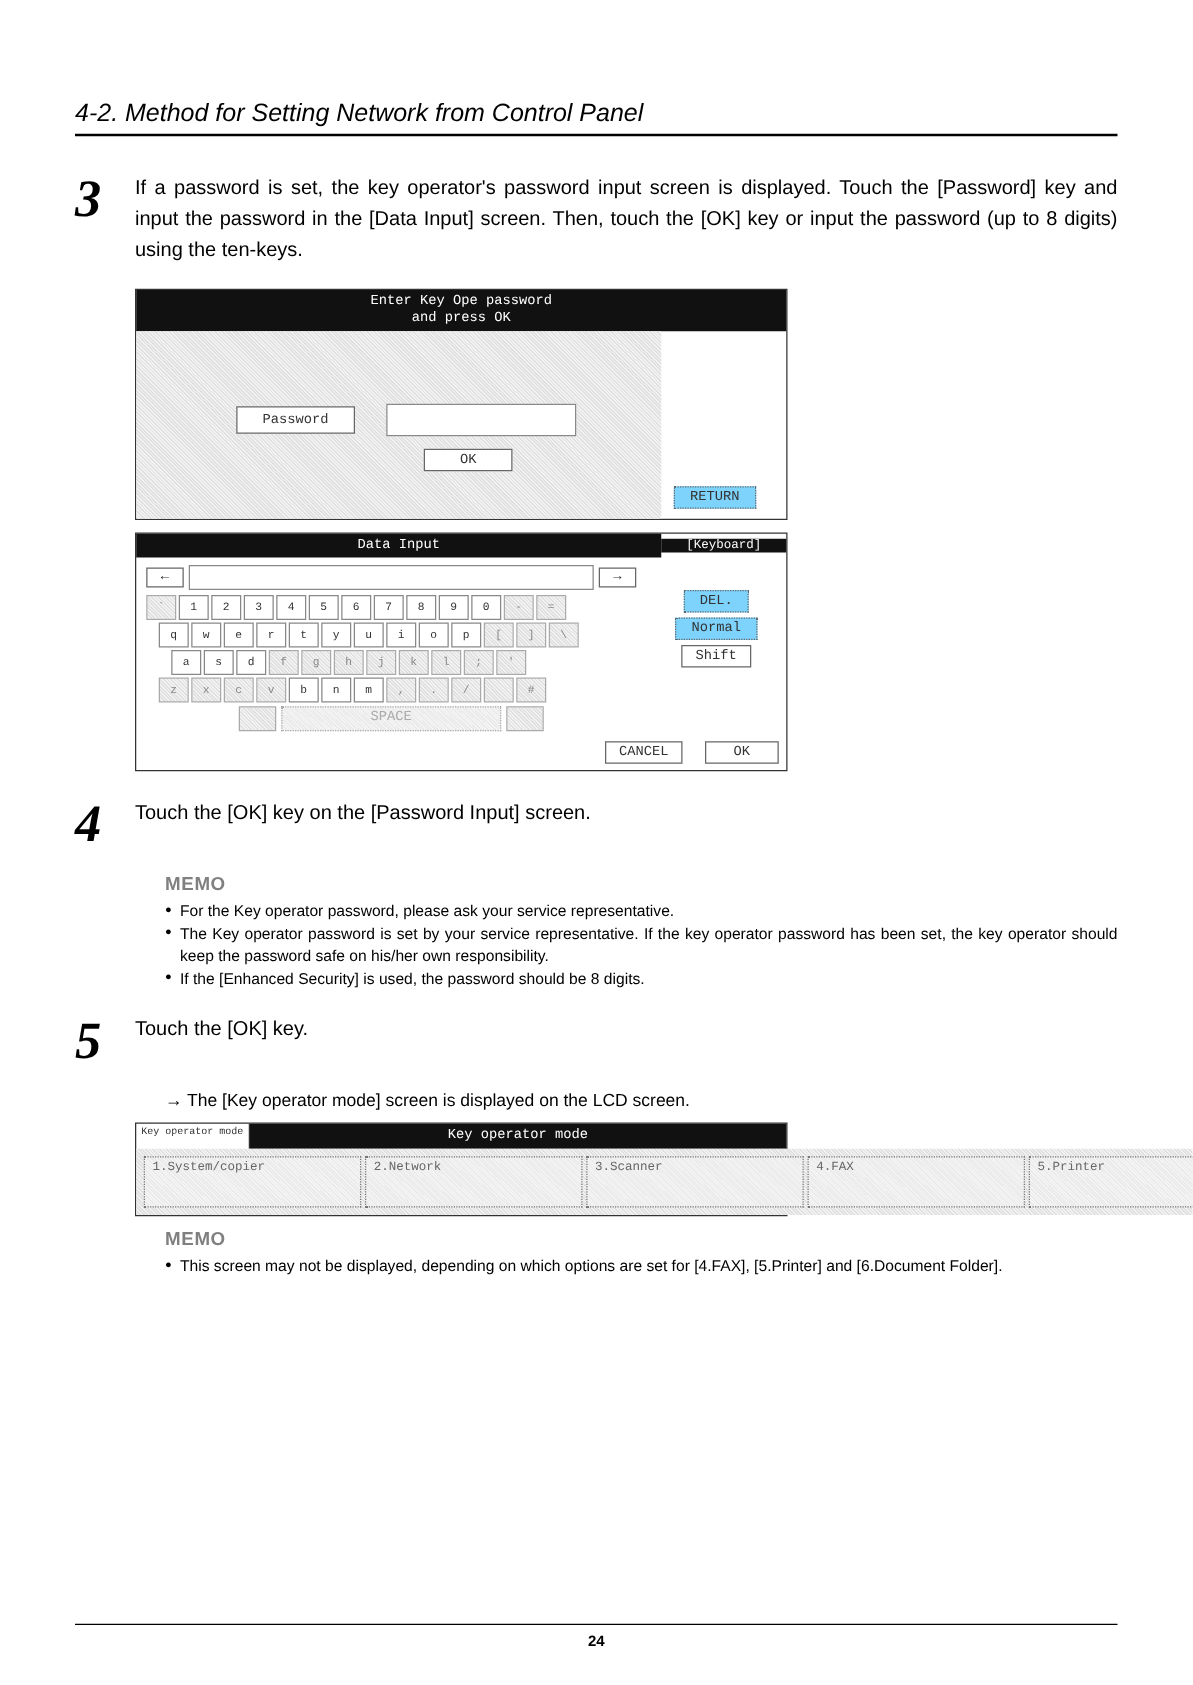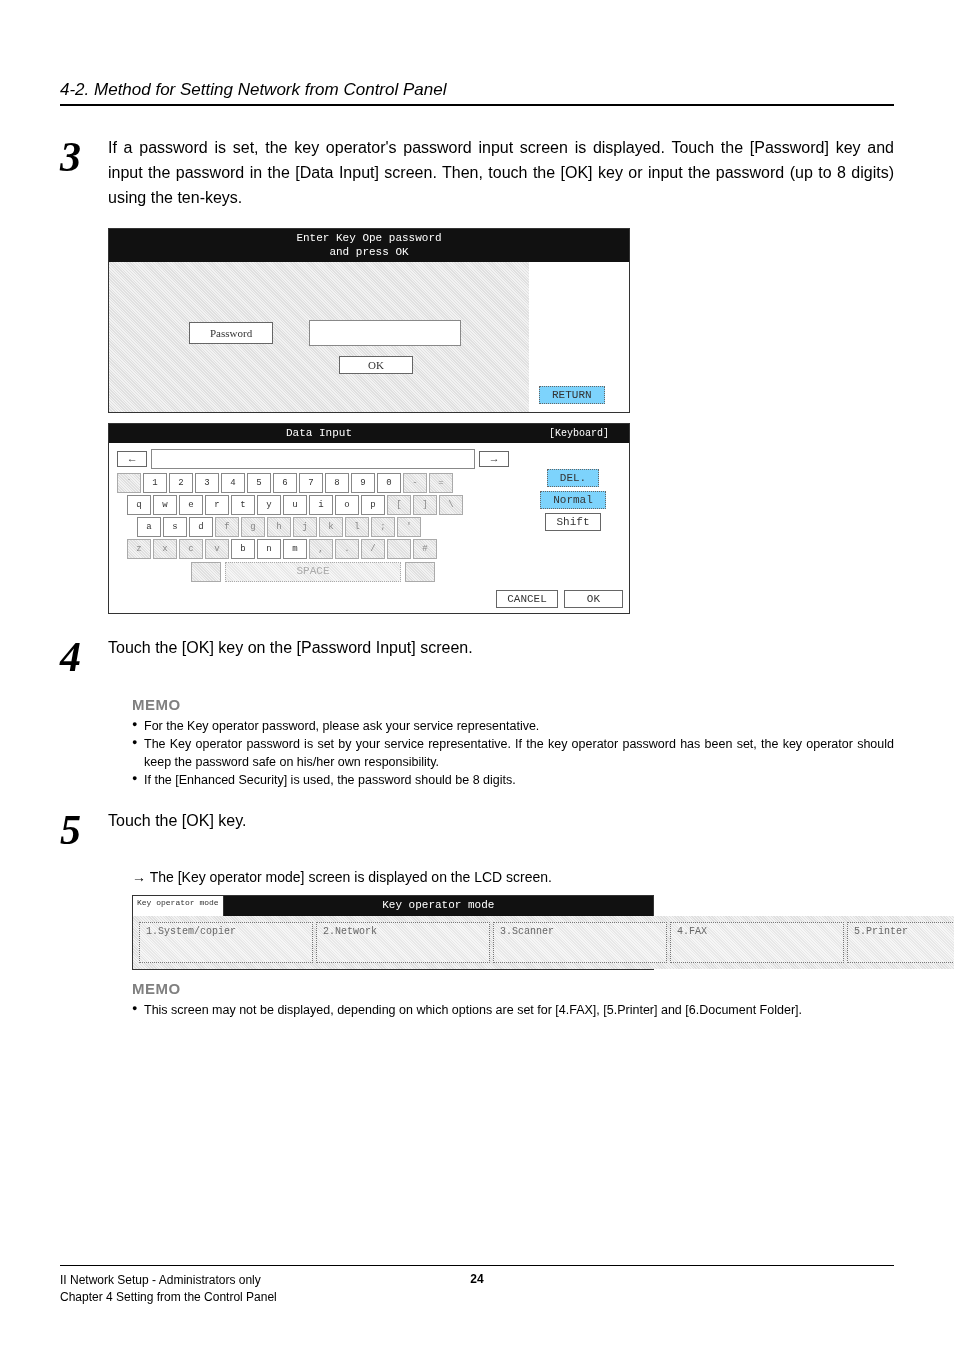--- a/index.html
+++ b/index.html
@@ -1,18 +1,18 @@
 <!DOCTYPE html>
 <html><head>
 <meta charset="utf-8">
 <style>
   @page { size: 954px 1348px; margin:0; }
   html,body{margin:0;padding:0;background:#fff;font-family:Arial,Helvetica,sans-serif;color:#000;}
   .page{width:954px;height:1348px;position:relative;box-sizing:border-box;padding:80px 60px 40px 60px;}
-  .section-head{font-style:italic;font-size:17px;border-bottom:2px solid #000;padding-bottom:4px;margin-bottom:30px;}
+  .section-head{font-style:italic;font-size:20px;border-bottom:2px solid #000;padding-bottom:4px;margin-bottom:30px;}
   .step{display:flex;align-items:flex-start;margin-bottom:18px;}
   .stepnum{font-family:'Times New Roman',serif;font-style:italic;font-weight:bold;font-size:42px;line-height:1;width:48px;flex:0 0 48px;}
   .steptxt{font-weight:normal;font-size:16px;line-height:1.55;text-align:justify;flex:1;}
   .panel{border:1px solid #333;margin-left:48px;margin-bottom:10px;font-family:'Courier New',monospace;font-size:11px;color:#333;}
   .panel .titlebar{background:#111;color:#fff;text-align:center;font-size:11px;padding:3px 0;line-height:1.2;}
   .panel .gray{background:repeating-linear-gradient(45deg,#e0e0e0,#e0e0e0 1px,#f2f2f2 1px,#f2f2f2 2px);}
   .btn{display:inline-block;border:1px dotted #666;background:#7dd3fc;padding:2px 12px;font-size:11px;text-align:center;}
   .btnflat{display:inline-block;border:1px solid #666;background:#fff;padding:2px 10px;font-size:11px;text-align:center;}
   .memo-head{font-weight:bold;color:#808080;font-size:15px;margin-left:72px;margin-top:6px;letter-spacing:0.5px;}
   .memo-list{margin:4px 0 20px 72px;padding:0;list-style:none;font-size:12.5px;line-height:1.45;}
@@ -38,39 +38,39 @@
     <div class="stepnum">3</div>
     <div class="steptxt">If a password is set, the key operator's password input screen is displayed. Touch the [Password] key and input the password in the [Data Input] screen. Then, touch the [OK] key or input the password (up to 8 digits) using the ten-keys.</div>
   </div>
 
   <div class="panel" style="width:520px;">
     <div class="titlebar">
       <span>Enter Key Ope password</span><br>
       <span>and press OK</span>
     </div>
     <div style="display:flex;">
-      <div class="gray" style="flex:1;height:150px;position:relative;font-family:Liberation Serif, serif;">
+      <div class="gray" style="flex:1;height:150px;position:relative;">
         <div style="position:absolute;left:80px;top:60px;">
           <span class="btnflat" style="padding:4px 20px;">Password</span>
         </div>
         <div style="position:absolute;left:200px;top:58px;width:150px;height:24px;background:#fff;border:1px solid #888;"></div>
         <div style="position:absolute;left:230px;top:94px;">
           <span class="btnflat" style="padding:2px 28px;">OK</span>
         </div>
       </div>
       <div style="width:100px;position:relative;">
         <div style="position:absolute;bottom:8px;left:10px;">
           <span class="btn">RETURN</span>
         </div>
       </div>
     </div>
   </div>
 
   <div class="panel" style="width:520px;">
-    <div style="display:flex;">
+    <div style="display:flex;align-items:center;">
       <div class="titlebar" style="flex:1;">Data Input</div>
       <div style="width:100px;background:#111;color:#fff;font-size:10px;display:flex;align-items:center;justify-content:center;">[Keyboard]</div>
     </div>
     <div style="display:flex;">
       <div style="flex:1;padding:4px 2px;">
 
         <div style="display:flex;gap:4px;margin:2px 6px 4px 6px;align-items:center;">
           <span class="btnflat" style="width:28px;padding:1px 0;">←</span>
           <div style="flex:1;height:18px;background:#fff;border:1px solid #888;"></div>
           <span class="btnflat" style="width:28px;padding:1px 0;">→</span>
@@ -140,21 +140,21 @@
       </div>
       <div style="width:100px;padding:4px 6px;display:flex;flex-direction:column;gap:4px;align-items:center;">
         <div style="height:18px;"></div>
         <span class="btn">DEL.</span>
         <span class="btn">Normal</span>
         <span class="btnflat">Shift</span>
         <div style="display:flex;gap:4px;margin-top:2px;">
         </div>
       </div>
     </div>
-    <div style="display:flex;justify-content:flex-end;gap:6px;padding:0 6px 5px 0;">
+    <div style="display:flex;justify-content:flex-end;gap:18px;padding:0 6px 5px 0;">
       <span class="btnflat">CANCEL</span>
       <span class="btnflat" style="padding:2px 22px;">OK</span>
     </div>
   </div>
 
   <div class="step" style="margin-top:22px;">
     <div class="stepnum">4</div>
     <div class="steptxt">Touch the [OK] key on the [Password Input] screen.</div>
   </div>
   <div class="memo-head">MEMO</div>
@@ -163,21 +163,21 @@
       <li>The Key operator password is set by your service representative. If the key operator password has been set, the key operator should keep the password safe on his/her own responsibility.</li>
       <li>If the [Enhanced Security] is used, the password should be 8 digits.</li>
     </ul>
 
   <div class="step">
     <div class="stepnum">5</div>
     <div class="steptxt">Touch the [OK] key.</div>
   </div>
   <div class="arrow-line">→  The [Key operator mode] screen is displayed on the LCD screen.</div>
 
-  <div class="panel" style="width:520px;margin-left:72px;">
+  <div class="panel" style="width:520px;margin-left:48px;">
     <div style="display:flex;">
       <div style="font-size:8px;padding:2px 4px;border-right:1px solid #333;">Key operator mode</div>
       <div class="titlebar" style="flex:1;">Key operator mode</div>
     </div>
     <div style="display:flex;">
       <div class="gray" style="flex:1;padding:6px 6px;display:flex;gap:10px;">
         <div id="kop-left" style="display:flex;flex-direction:row;gap:3px;">
             <div class="kopbtn">1.System/copier</div>
             <div class="kopbtn">2.Network</div>
             <div class="kopbtn">3.Scanner</div>
@@ -197,20 +197,16 @@
     </div>
   </div>
 
   <div class="memo-head">MEMO</div>
   <ul class="memo-list" id="memo5">
       <li>This screen may not be displayed, depending on which options are set for [4.FAX], [5.Printer] and [6.Document Folder].</li>
     </ul>
 
   <div class="footer">
     <div class="center">24</div>
-    <div class="left">
-      <span>II Network Setup - Administrators only</span><br>
-      <span>Chapter 4 Setting from the Control Panel</span>
-    </div>
     <div></div>
   </div>
 
 </div>
 
 </body></html>

